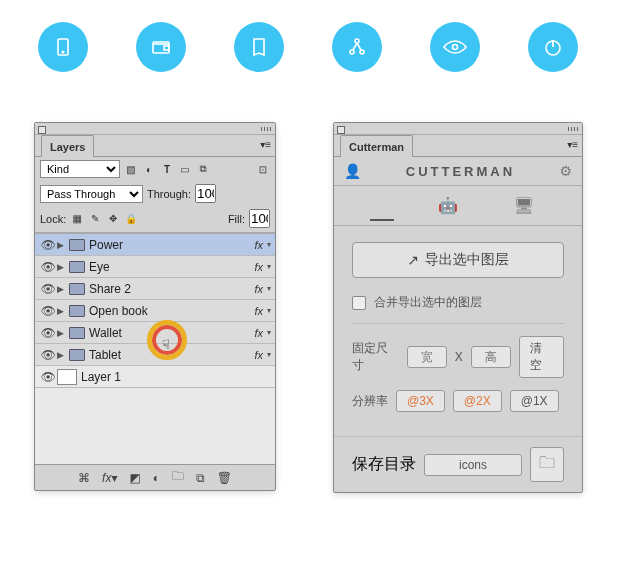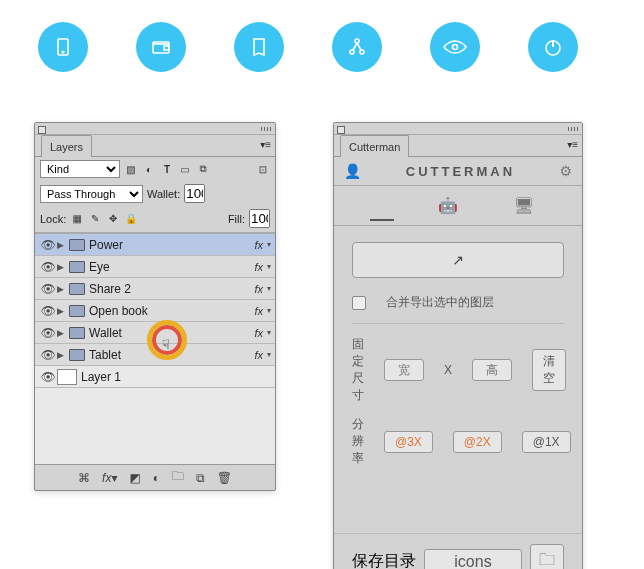--- a/index.html
+++ b/index.html
@@ -10,21 +10,21 @@
 
 .panel{position:absolute;background:#d3d3d3;border:1px solid #888;border-radius:2px;box-shadow:0 2px 6px rgba(0,0,0,.15)}
 .layers-panel{left:34px;top:122px;width:242px}
 .cut-panel{left:333px;top:122px;width:250px}
 
 .panel-top{height:12px;background:#d3d3d3;border-bottom:1px solid #aaa;position:relative}
 .panel-top::before{content:"";position:absolute;left:3px;top:3px;width:6px;height:6px;border:1px solid #666;background:#e6e6e6}
 .panel-top::after{content:"";position:absolute;right:4px;top:4px;width:10px;height:4px;background:repeating-linear-gradient(to right,#666 0 1px,transparent 1px 3px)}
 
 .panel-tab{display:flex;align-items:center;height:22px;border-bottom:1px solid #999;padding:0 6px;font-size:11px;color:#333;position:relative}
-.panel-tab .tab{background:#d3d3d3;padding:0 8px;height:22px;line-height:22px;border:1px solid #999;border-bottom:none;border-radius:2px 2px 0 0;font-weight:normal}
+.panel-tab .tab{background:#d3d3d3;padding:0 8px;height:22px;line-height:22px;border:1px solid #999;border-bottom:none;border-radius:2px 2px 0 0;font-weight:bold}
 .panel-menu{position:absolute;right:4px;top:4px;font-size:10px;color:#333}
 
 .row{display:flex;align-items:center;padding:3px 5px;font-size:11px;color:#222;gap:4px}
 select,input[type=text]{font-size:11px;border:1px solid #888;background:#fff;height:18px;padding:0 2px}
 .kind-sel{width:80px}
 .tiny-ic{width:14px;height:14px;display:inline-flex;align-items:center;justify-content:center;font-size:10px;color:#333}
 .blend-sel{width:103px}
 .pct{width:21px}
 .lock-row{border-bottom:1px solid #aaa;padding-bottom:4px}
 
@@ -45,27 +45,27 @@
 .hand{position:absolute;left:162px;top:337px;font-size:13px;pointer-events:none}
 
 
 .cut-head{display:flex;align-items:center;justify-content:space-between;padding:6px 10px;border-bottom:1px solid #aaa}
 .brand{font-size:13px;letter-spacing:3px;font-weight:bold;color:#555}
 .gear,.avatar{color:#777;font-size:14px}
 .plat-tabs{display:flex;justify-content:space-around;padding:4px 20px;border-bottom:1px solid #aaa}
 .plat{padding:6px 12px;color:#777;font-size:16px}
 .plat.active{border-bottom:2px solid #555;color:#444}
 .export-btn{margin:16px 18px 10px;height:36px;background:#e2e2e2;border:1px solid #999;border-radius:4px;display:flex;align-items:center;justify-content:center;font-size:14px;color:#444;gap:6px}
-.cut-row{display:flex;align-items:center;padding:6px 18px;font-size:12px;color:#555;gap:20px}
+.cut-row{display:flex;align-items:center;padding:6px 18px;font-size:12px;color:#555;gap:8px}
 .chk{width:14px;height:14px;border:1px solid #888;background:#eee;border-radius:2px}
 .cut-sep{height:1px;background:#bbb;margin:6px 18px}
 .btn{background:#e6e6e6;border:1px solid #999;border-radius:3px;padding:3px 10px;font-size:12px;color:#555}
 .btn.orange{color:#e07638}
-.dir-row{display:flex;align-items:center;padding:10px 18px;gap:8px;border-top:1px solid #bbb;margin-top:60px}
-.dir-input{flex:1;text-align:center;background:#e6e6e6;border:1px solid #999;border-radius:3px;padding:3px;font-size:16px;color:#555}
+.dir-row{display:flex;align-items:center;padding:10px 18px;gap:8px;border-top:1px solid #bbb;margin-top:18px}
+.dir-input{flex:1;text-align:center;background:#e6e6e6;border:1px solid #999;border-radius:3px;padding:3px;font-size:12px;color:#555}
 .folder-btn{border:1px solid #999;border-radius:3px;padding:3px 8px;background:#e6e6e6;color:#666}
 </style>
 </head>
 <body>
 
 <div class="icon-row">
   <div class="circle-icon">
       <svg width="24" height="24" viewBox="0 0 24 24">
         <rect x="7" y="4" width="10" height="16" rx="1"></rect>
         <circle cx="12" cy="17" r="0.8" fill="#fff"></circle>
@@ -115,21 +115,21 @@
     <select class="kind-sel"><option>Kind</option></select>
     <span class="tiny-ic">▧</span>
     <span class="tiny-ic">◐</span>
     <span class="tiny-ic" style="font-weight:bold">T</span>
     <span class="tiny-ic">▭</span>
     <span class="tiny-ic">⧉</span>
     <span class="tiny-ic" style="margin-left:auto">⊡</span>
   </div>
   <div class="row">
     <select class="blend-sel"><option>Pass Through</option></select>
-    <span>Wallet:</span>
+    <span>Through:</span>
     <input class="pct" value="100%" style="">
   </div>
   <div class="row lock-row">
     <span>Lock:</span>
     <span class="tiny-ic">▦</span>
     <span class="tiny-ic">✎</span>
     <span class="tiny-ic">✥</span>
     <span class="tiny-ic">🔒</span>
     <span style="margin-left:auto">Fill:</span>
     <input class="pct" value="100%" style="">
@@ -215,20 +215,21 @@
     <span class="brand">CUTTERMAN</span>
     <span class="gear">⚙</span>
   </div>
   <div class="plat-tabs">
     <div class="plat active"></div>
     <div class="plat">🤖</div>
     <div class="plat">🖥</div>
   </div>
   <div class="export-btn">
     <span>↗</span>
+    <span>导出选中图层</span>
   </div>
   <div class="cut-row">
     <span class="chk"></span>
     <span>合并导出选中的图层</span>
   </div>
   <div class="cut-sep"></div>
   <div class="cut-row">
     <span>固定尺寸</span>
     <input class="btn" style="width: 40px; text-align: center;" placeholder="宽">
     <span>X</span>

